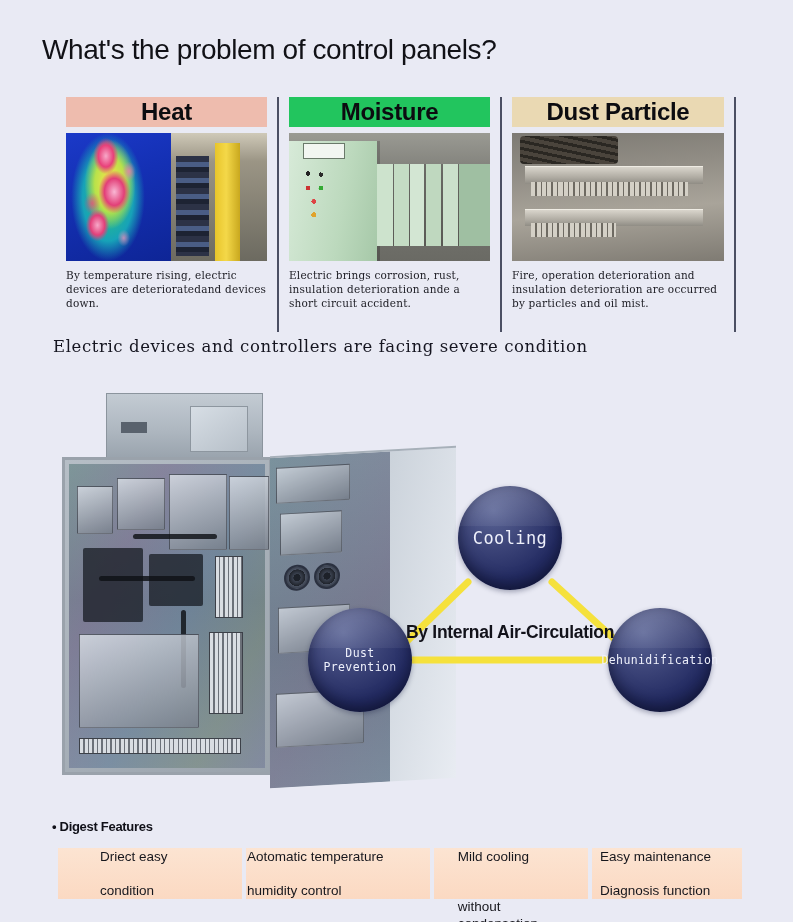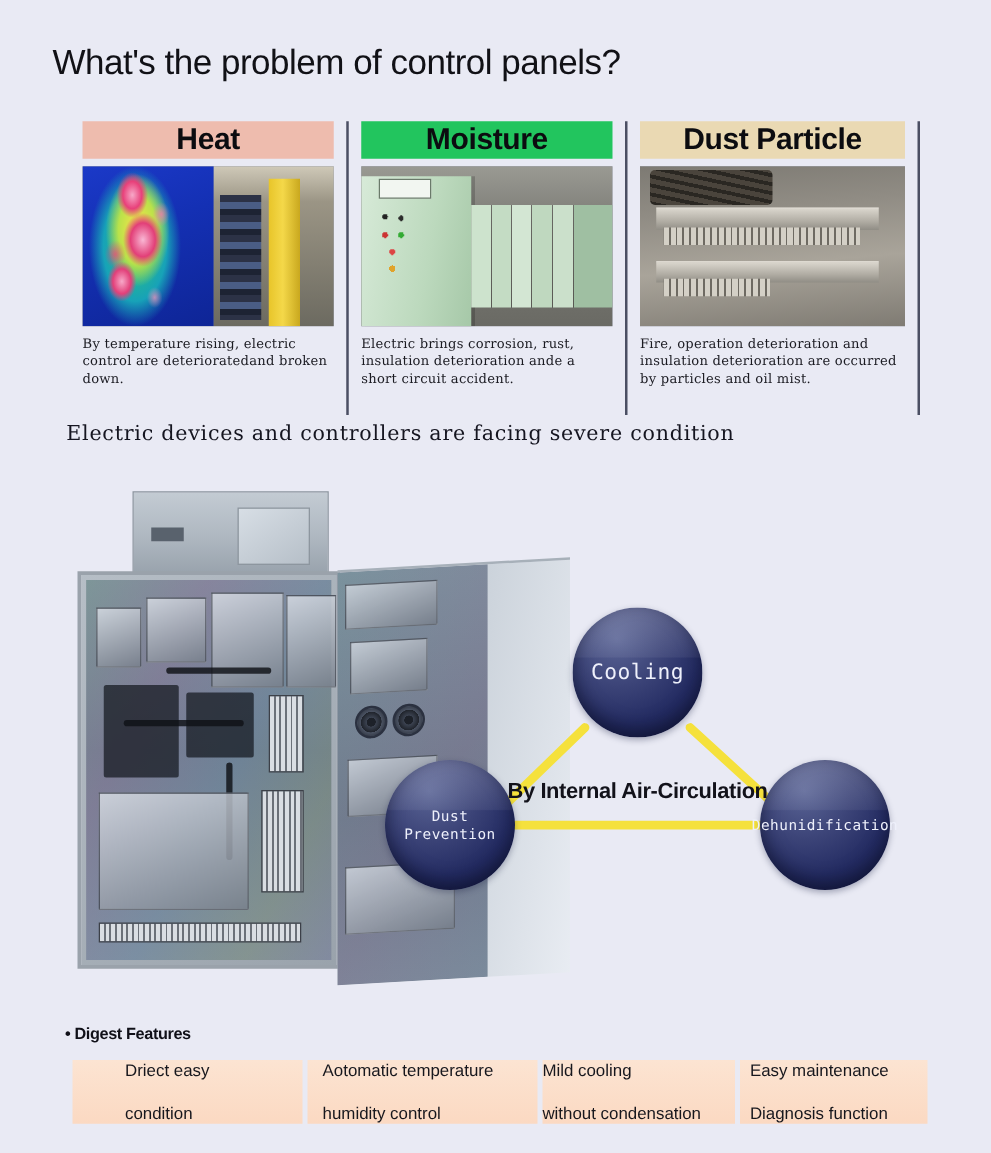--- a/index.html
+++ b/index.html
@@ -312,38 +312,38 @@
     display:flex; gap:4px;
   }
   .feature {
     background: linear-gradient(180deg,#fce4d2 0%, #fbd9c2 100%);
     display:flex; flex-direction:column; justify-content:space-between;
     font-size:13.5px; line-height:17px; color:#17171d;
     box-sizing:border-box;
     padding:0 8px;
   }
   .feature.f0 { width:185px; padding-left:42px; }
-  .feature.f1 { width:185px; padding-left:12px; }
-  .feature.f2 { width:155px; padding-left:0; }
+  .feature.f1 { width:185px; padding-left:1px; }
+  .feature.f2 { width:155px; padding-left:24px;gap:33px; }
   .feature.f3 { width:151px; padding-left:8px; }
 </style>
 </head>
 <body>
 
 <div class="page-title">What's the problem of control panels?</div>
 
 <div class="cards">
 
   <div class="card c0">
     <div class="card-head">Heat</div>
     <div class="card-photo">
       <div class="ph-thermal"></div>
       <div class="ph-yellowpanel"></div>
     </div>
-    <div class="card-caption">By temperature rising, electric control are deterioratedand broken down.</div>
+    <div class="card-caption">By temperature rising, electric devices are deterioratedand devices down.</div>
   </div>
 
   <div class="card c1">
     <div class="card-head">Moisture</div>
     <div class="card-photo">
       <div class="ph-mint"></div>
       <div class="mint-gauge"></div>
       <div class="mint-knobs"></div>
     </div>
     <div class="card-caption">Electric brings corrosion, rust, insulation deterioration ande a short circuit accident.</div>

